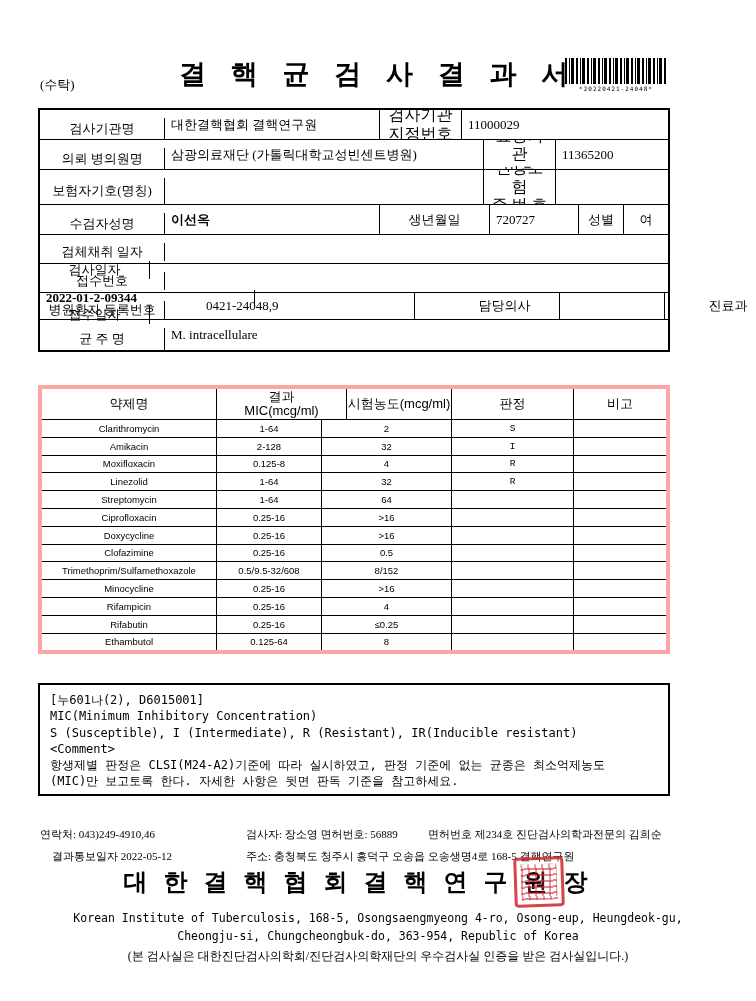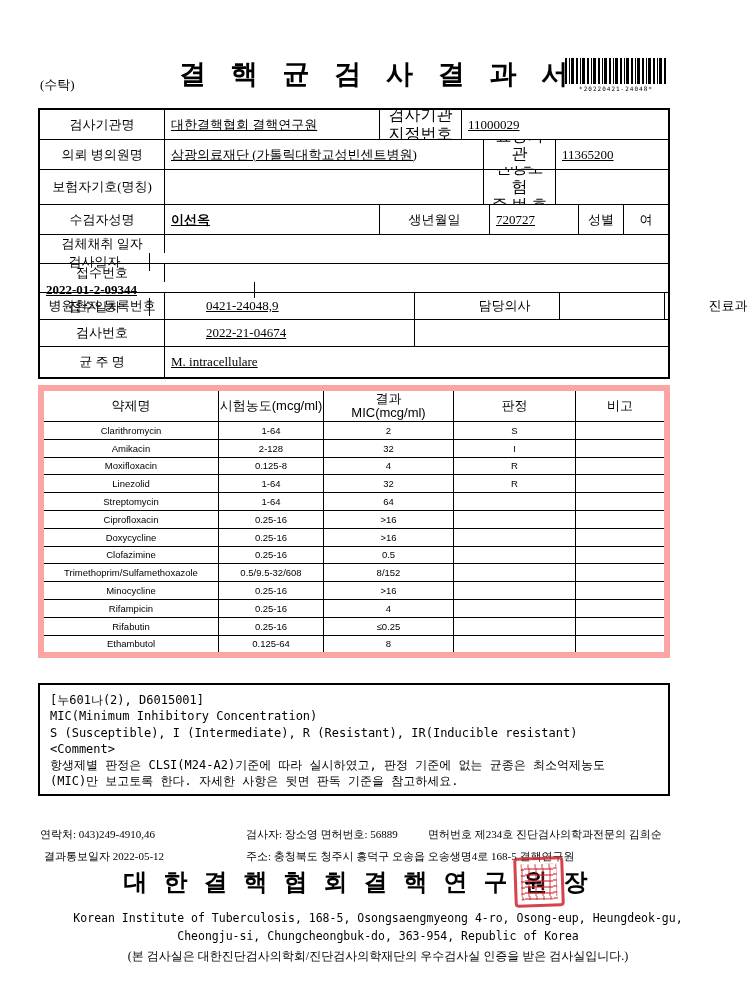--- a/index.html
+++ b/index.html
@@ -23,51 +23,51 @@
   .barcode-text { position:absolute; top:85px; left:565px; width:102px; font-size:6px; text-align:center; letter-spacing:1px; font-family:"DejaVu Sans Mono", monospace; }
 
   
   .itable { position:absolute; top:108px; left:38px; width:632px; border:2px solid #000; box-sizing:border-box; }
   .irow { display:flex; border-bottom:1px solid #000; }
   .irow:last-child { border-bottom:none; }
   .icell { box-sizing:border-box; border-right:1px solid #000; display:flex; align-items:center; padding:0 6px; font-size:13px; overflow:hidden; }
   .icell:last-child { border-right:none; }
   .lab { justify-content:center; text-align:center; }
   .lab2 { justify-content:center; text-align:center; font-size:16px; line-height:1.15; white-space:pre-line; }
-  .val { justify-content:flex-start;text-decoration:underline; }
+  .val { justify-content:flex-start; }
   .bold { font-weight:bold; }
-  .w125{width:125px;flex:none;} .w215{width:215px;flex:none;} .w82{width:82px;flex:none;}
+  .w125{width:125px;flex:none;margin-top:8px;} .w215{width:215px;flex:none;} .w82{width:82px;flex:none;}
   .w319{width:319px;flex:none;} .w72{width:72px;flex:none;} .w110{width:110px;flex:none;}
   .w89{width:89px;flex:none;} .w45{width:45px;flex:none;} .w70{width:70px;flex:none;}
   .w57{width:57px;flex:none;} .flex1{flex:1;}
   .h29{height:29px;} .h34{height:34px;} .h28{height:28px;flex-direction:column;} .h26{height:26px;gap:35px;} .h30{height:30px;}
 
   
-  .rtable { position:absolute; top:385px; left:38px; width:632px; border:6px solid #fca5a5; box-sizing:border-box; font-family:"Liberation Sans", sans-serif; }
+  .rtable { position:absolute; top:385px; left:38px; width:632px; border:4px solid #fca5a5; box-sizing:border-box; font-family:"Liberation Sans", sans-serif; }
   .rhead, .rrow { display:flex; border-bottom:1px solid #000; }
   .rbody .rrow:last-child { border-bottom:none; }
   .rcell { box-sizing:border-box; border-right:1px solid #000; display:flex; align-items:center; justify-content:center; text-align:center; overflow:hidden; }
   .rcell:last-child { border-right:none; }
-  .rc1{width:175px;flex:none;} .rc2{width:105px;flex:none;} .rc3{width:130px;flex:none;} .rc4{width:122px;flex:none;} .rc5{flex:1;}
+  .rc1{width:175px;flex:none;} .rc2{width:105px;flex:none;} .rc3{width:130px;flex:none;} .rc4{width:122px;flex:none;font-family:Liberation Mono, monospace;} .rc5{flex:1;}
   .rhead { height:30px; }
   .rhead .rcell { font-size:13px; }
   .pre { white-space:pre-line; font-size:12px; line-height:1.1; }
   .rrow { height:16.8px; }
   .rrow .rcell { font-size:9.5px; }
 
   
   .comment { position:absolute; top:683px; left:38px; width:632px; height:113px; border:2px solid #000; box-sizing:border-box; padding:7px 10px; font-family:"DejaVu Sans Mono", monospace; font-size:12px; }
   .cline { line-height:16.3px; white-space:nowrap; }
 
   
   .fline { position:absolute; font-size:11px; white-space:nowrap; }
   .f-contact { top:827px; left:40px; }
   .f-examiner { top:827px; left:246px; }
   .f-license { top:827px; left:428px; }
-  .f-reportdate { top:849px; left:44px; }
+  .f-reportdate { top:849px; left:52px; }
   .f-address { top:849px; left:246px; }
   .org-name { position:absolute; top:866px; left:0; right:40px; text-align:center; font-size:24px; font-weight:bold; letter-spacing:5px; }
   .seal { position:absolute; top:857px; left:514px; width:44px; height:44px; border:3px solid rgba(205,35,45,0.85); border-radius:4px; transform:rotate(-2deg); }
   .seal::before { content:""; position:absolute; inset:4px;
     background:
       repeating-linear-gradient(0deg, rgba(205,35,45,.55) 0 2px, transparent 2px 6px),
       repeating-linear-gradient(90deg, rgba(205,35,45,.45) 0 2px, transparent 2px 7px);
   }
   .eng { position:absolute; left:0; right:0; text-align:center; font-family:"DejaVu Sans Mono", monospace; font-size:11.5px; white-space:nowrap; }
   .eng1 { top:911px; } .eng2 { top:929px; }
@@ -126,37 +126,32 @@
       <div class="icell val flex1">2022-04-22</div>
     </div>
     <div class="irow h26">
       <div class="icell lab w125">병원환자 등록번호</div>
       <div class="icell val w215">0421-24048,9</div>
       <div class="icell lab w110">담당의사</div>
       <div class="icell val w70"></div>
       <div class="icell lab w57">진료과</div>
       <div class="icell val flex1">21388659</div>
     </div>
-    <div class="irow h26">
-      <div class="icell lab w125">검사번호</div>
-      <div class="icell val w215">2022-21-04674</div>
-      <div class="icell val flex1"></div>
-    </div>
     <div class="irow h30">
       <div class="icell lab w125">균 주 명</div>
       <div class="icell val flex1">M. intracellulare</div>
     </div>
   </div>
 
   <div class="rtable">
     <div class="rhead">
       <div class="rcell rc1">약제명</div>
-      <div class="rcell rc2">시험농도(mcg/ml)</div>
       <div class="rcell rc3 pre">결과
 MIC(mcg/ml)</div>
+      <div class="rcell rc2">시험농도(mcg/ml)</div>
       <div class="rcell rc4">판정</div>
       <div class="rcell rc5">비고</div>
     </div>
     <div class="rbody">
 
         <div class="rrow">
           <div class="rcell rc1">Clarithromycin</div>
           <div class="rcell rc2">1-64</div>
           <div class="rcell rc3">2</div>
           <div class="rcell rc4">S</div>

